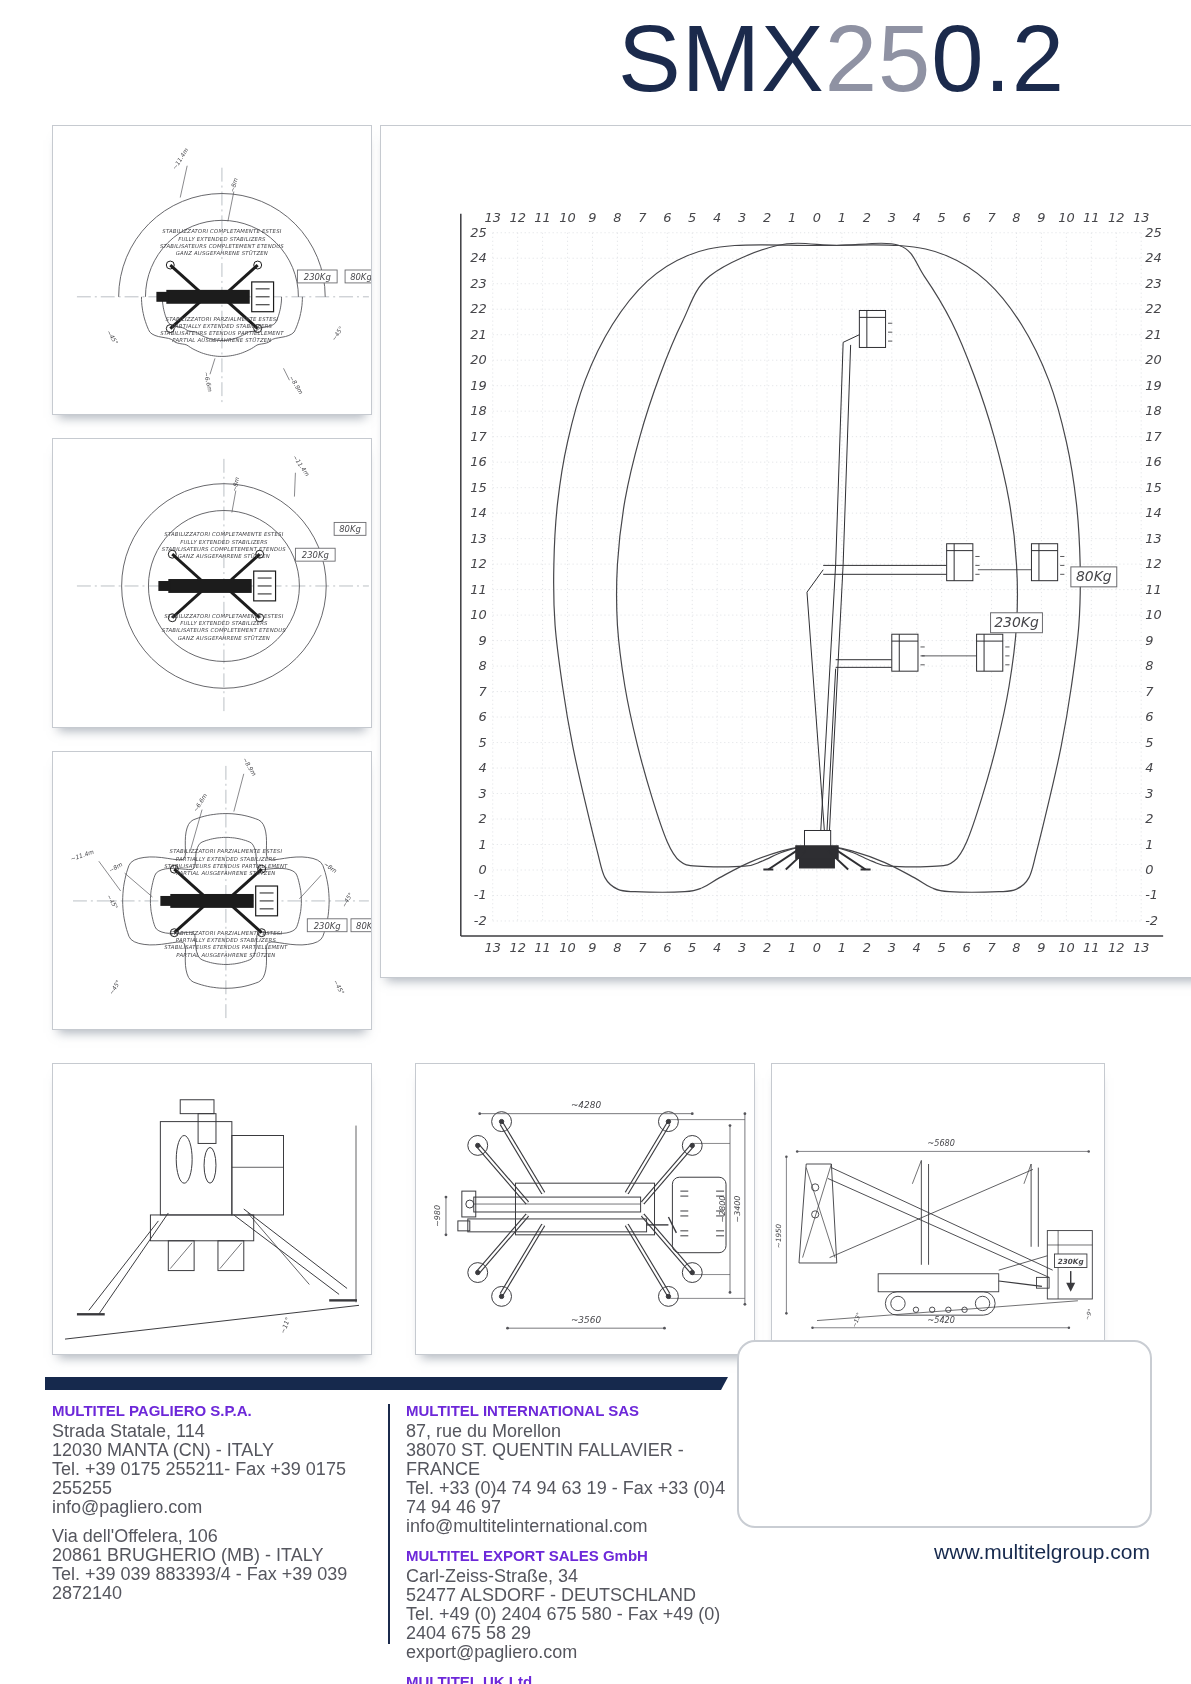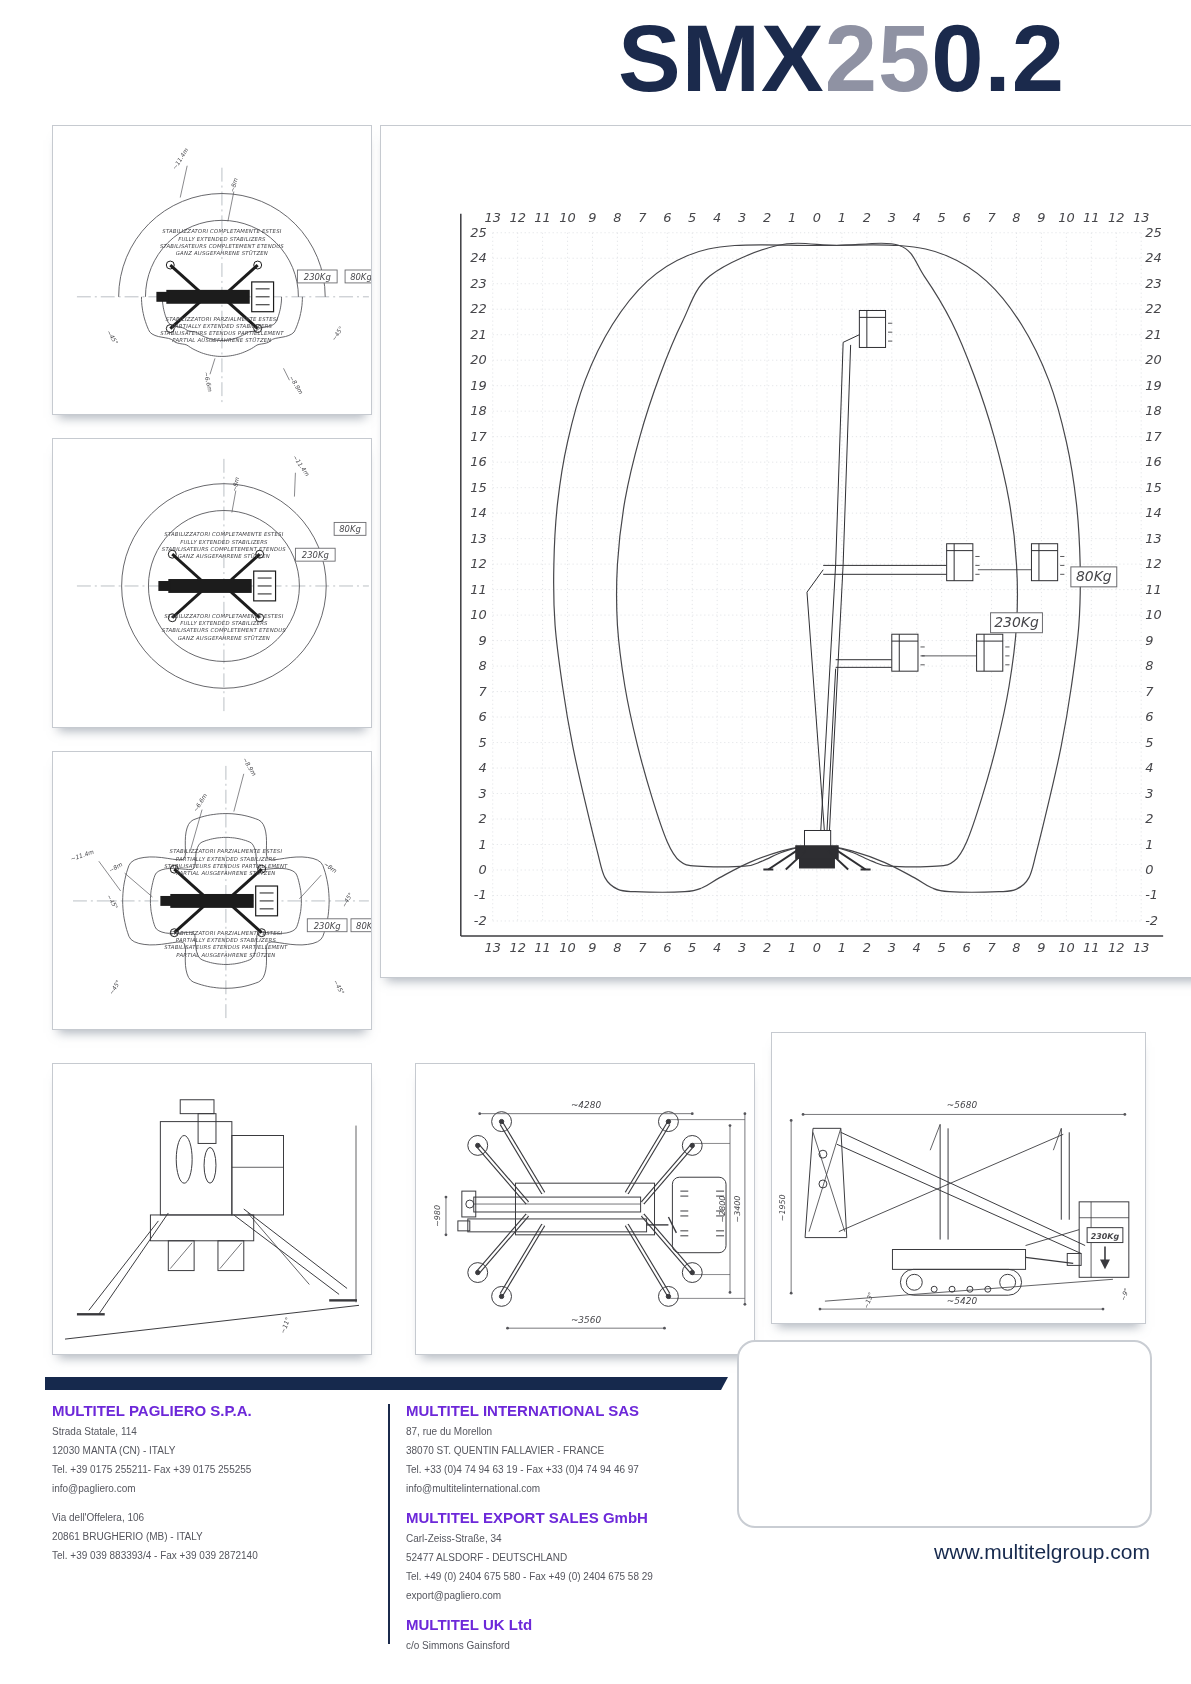--- a/index.html
+++ b/index.html
@@ -1,29 +1,29 @@
 <!DOCTYPE html>
 <html><head>
 <meta charset="utf-8">
 <style>
   html,body{margin:0;padding:0;background:#ffffff;}
   .page{position:relative;width:1191px;height:1684px;background:#fff;
         font-family:"Liberation Sans",sans-serif;overflow:hidden;}
   .card{position:absolute;background:#fff;border:1px solid #c6cad0;box-sizing:border-box;
         box-shadow:0 9px 10px -6px rgba(110,120,135,.55);}
   .card svg{display:block;width:100%;height:100%;}
-  .title{position:absolute;top:12px;right:126px;font-size:94px;font-weight:bold;
+  .title{position:absolute;top:12px;right:126px;font-size:94px;font-weight:normal;
          letter-spacing:1px;color:#1b2a4c;line-height:1;white-space:nowrap;}
   .t-gray{color:#8f92a3;}
   .navy-bar{position:absolute;left:45px;top:1377px;width:683px;height:13px;background:#16294d;
             clip-path:polygon(0 0,100% 0,calc(100% - 7px) 100%,0 100%);}
   .fcol{position:absolute;top:1401px;}
   .fcol .fb{margin-bottom:10px;}
   .fcol h4{margin:0 0 2px 0;font-size:15px;line-height:19px;color:#6d28d9;}
-  .fcol p{margin:0;font-size:10px;line-height:19px;color:#55565e;}
+  .fcol p{margin:0;font-size:18px;line-height:19px;color:#55565e;}
   .divider{position:absolute;left:388px;top:1404px;width:2px;height:240px;background:#1b2a4c;}
   .stamp-box{position:absolute;left:737px;top:1340px;width:415px;height:188px;
              border:2px solid #c9cdd3;border-radius:18px;box-sizing:border-box;background:#fff;}
   .website{position:absolute;right:41px;top:1540px;font-size:21px;font-weight:normal;color:#16294d;}
 </style>
 </head>
 <body>
 
 <div class="page">
   <div class="title"><span>SMX</span><span class="t-gray">25</span><span>0.2</span></div>
@@ -507,21 +507,21 @@
         <line x1="316" y1="62" x2="316" y2="230" stroke="#55555a" stroke-width="0.8"></line>
         <circle cx="316" cy="62" r="1.4" fill="#55555a"></circle>
         <circle cx="316" cy="230" r="1.4" fill="#55555a"></circle>
         <text x="311" y="146" font-size="8" fill="#46464a" font-style="italic" font-family="&quot;DejaVu Sans&quot;,sans-serif" text-anchor="middle" transform="rotate(-90 311 146)">~2800</text>
         <line x1="331" y1="50" x2="331" y2="242" stroke="#55555a" stroke-width="0.8"></line>
         <circle cx="331" cy="50" r="1.4" fill="#55555a"></circle>
         <circle cx="331" cy="242" r="1.4" fill="#55555a"></circle>
         <text x="326" y="146" font-size="8" fill="#46464a" font-style="italic" font-family="&quot;DejaVu Sans&quot;,sans-serif" text-anchor="middle" transform="rotate(-90 326 146)">~3400</text>
       </svg>
   </div>
-  <div class="card" style="left:771px;top:1032px;width:375px;height:292px">
+  <div class="card" style="left:771px;top:1063px;width:334px;height:292px">
     <svg id="svg-side" viewBox="0 0 369 292">
         <g fill="none" stroke="#3a3a3e" stroke-width="1">
           <path d="M38 96 L66 96 L72 206 L30 206 Z"></path>
           <circle cx="48" cy="122" r="4"></circle>
           <circle cx="48" cy="152" r="4"></circle>
           <line x1="38" y1="100" x2="70" y2="200" stroke-width="0.8"></line>
           <line x1="66" y1="96" x2="34" y2="200" stroke-width="0.8"></line>
           <line x1="66" y1="100" x2="312" y2="214"></line>
           <line x1="62" y1="112" x2="308" y2="222"></line>
           <line x1="64" y1="200" x2="290" y2="102" stroke-width="0.9"></line>

